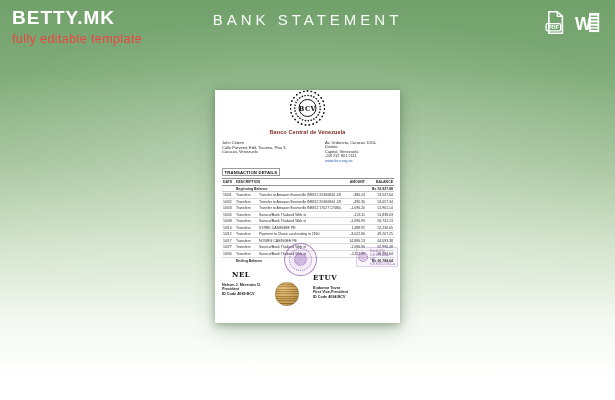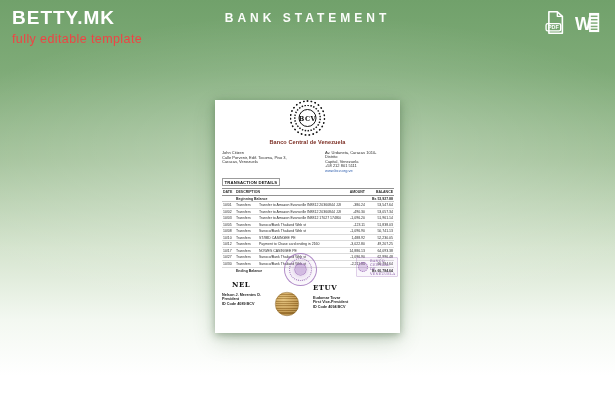--- a/index.html
+++ b/index.html
@@ -15,27 +15,27 @@
   .brand {
     position:absolute; left:12px; top:7px;
     font-size:19px; font-weight:800; letter-spacing:1px; color:#ffffff;
   }
   .tagline {
     position:absolute; left:12px; top:32px;
     font-size:12.5px; letter-spacing:0.4px; color:#ef4444;
   }
   .page-title {
     position:absolute; left:0; right:0; top:11px; text-align:center;
-    font-size:12px; font-weight:700; letter-spacing:4px; color:#fbfdfa;
+    font-size:15px; font-weight:400; letter-spacing:4px; color:#fbfdfa;
   }
   .format-icons { position:absolute; right:13px; top:9px; display:flex; gap:7px; }
   .format-icons svg { display:block; cursor:pointer; }
 
   
-  .doc-wrap { position:absolute; left:215px; top:88px; width:185px; height:233px; }
+  .doc-wrap { position:absolute; left:215px; top:78px; width:185px; height:233px; }
   .doc {
     width:370px; height:466px; background:#ffffff;
     transform:scale(0.5); transform-origin:top left;
     box-shadow:0 4px 16px rgba(60,95,55,0.45), 0 16px 40px rgba(60,95,55,0.22);
     position:relative; color:var(--text);
   }
   
   .seal-outer {
     width:72px; height:72px; margin:12px auto 0; border-radius:50%;
     border:4px dotted #161616; display:flex; align-items:center; justify-content:center;

